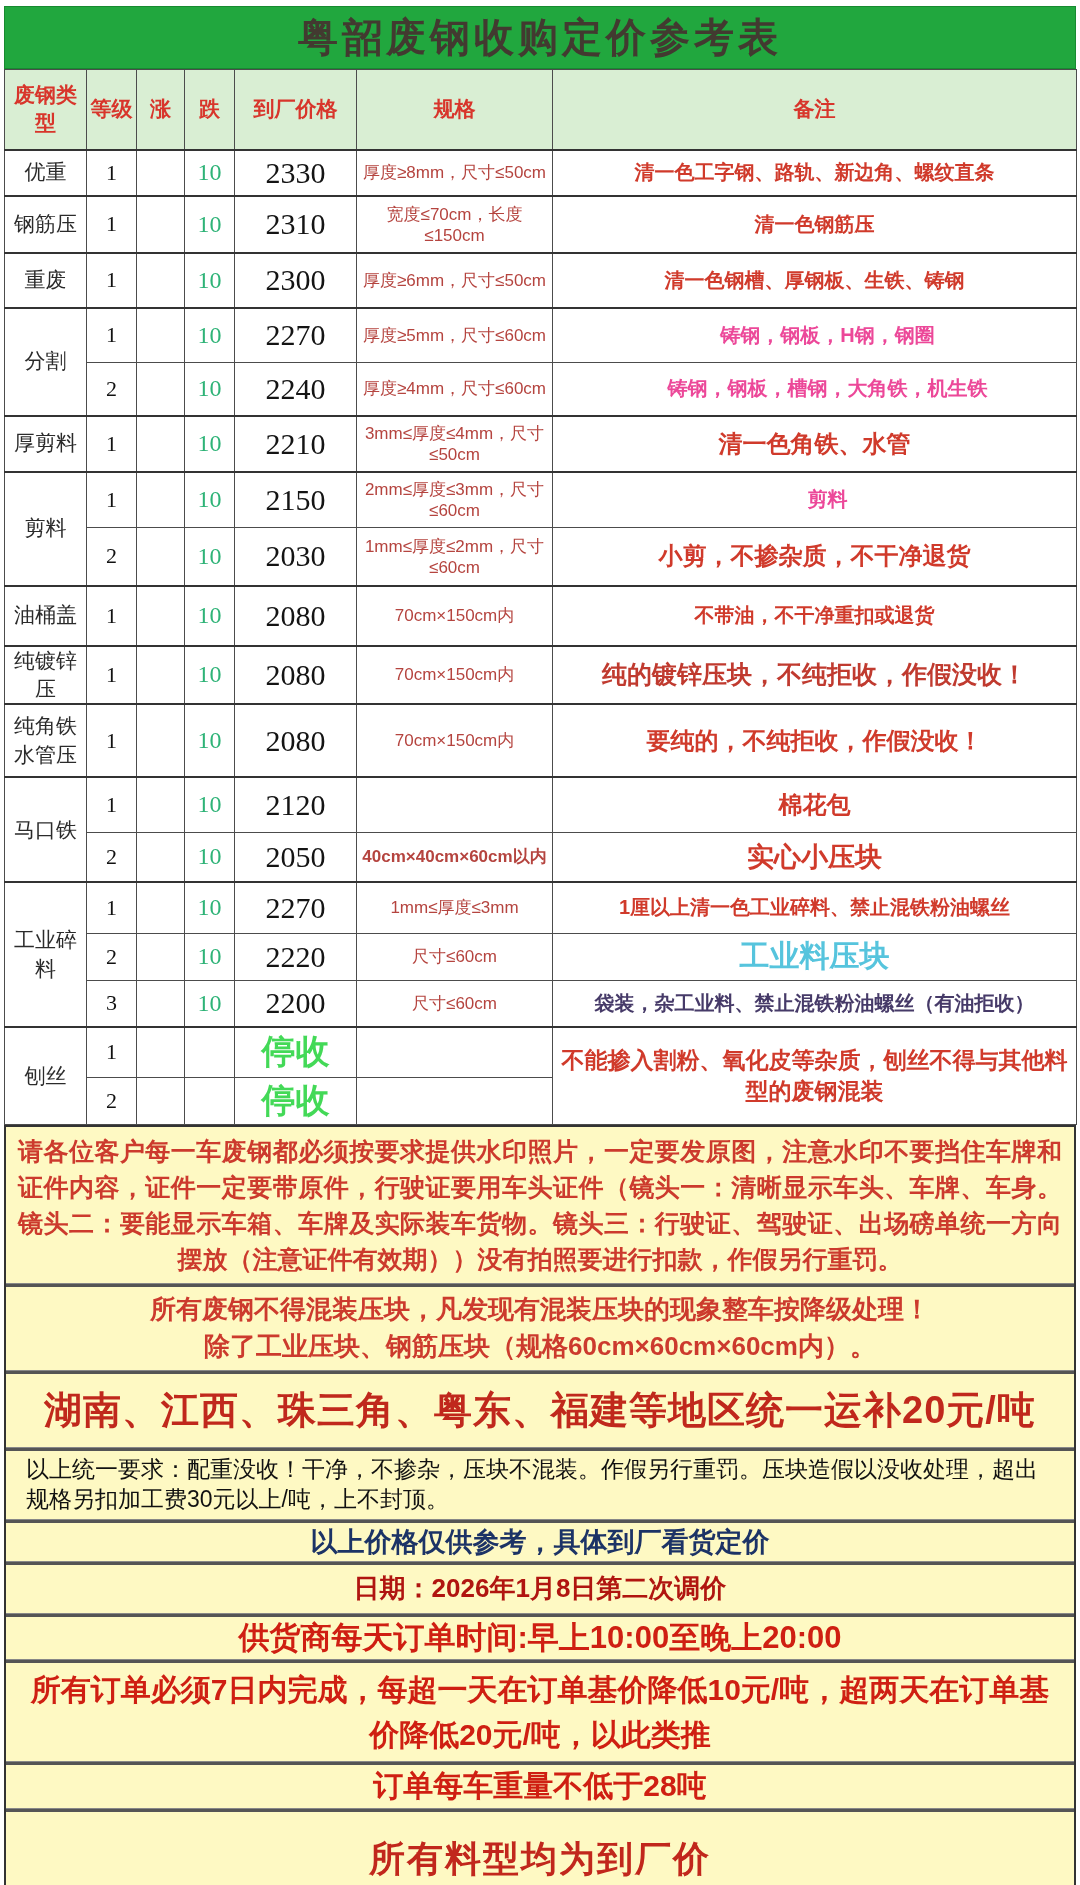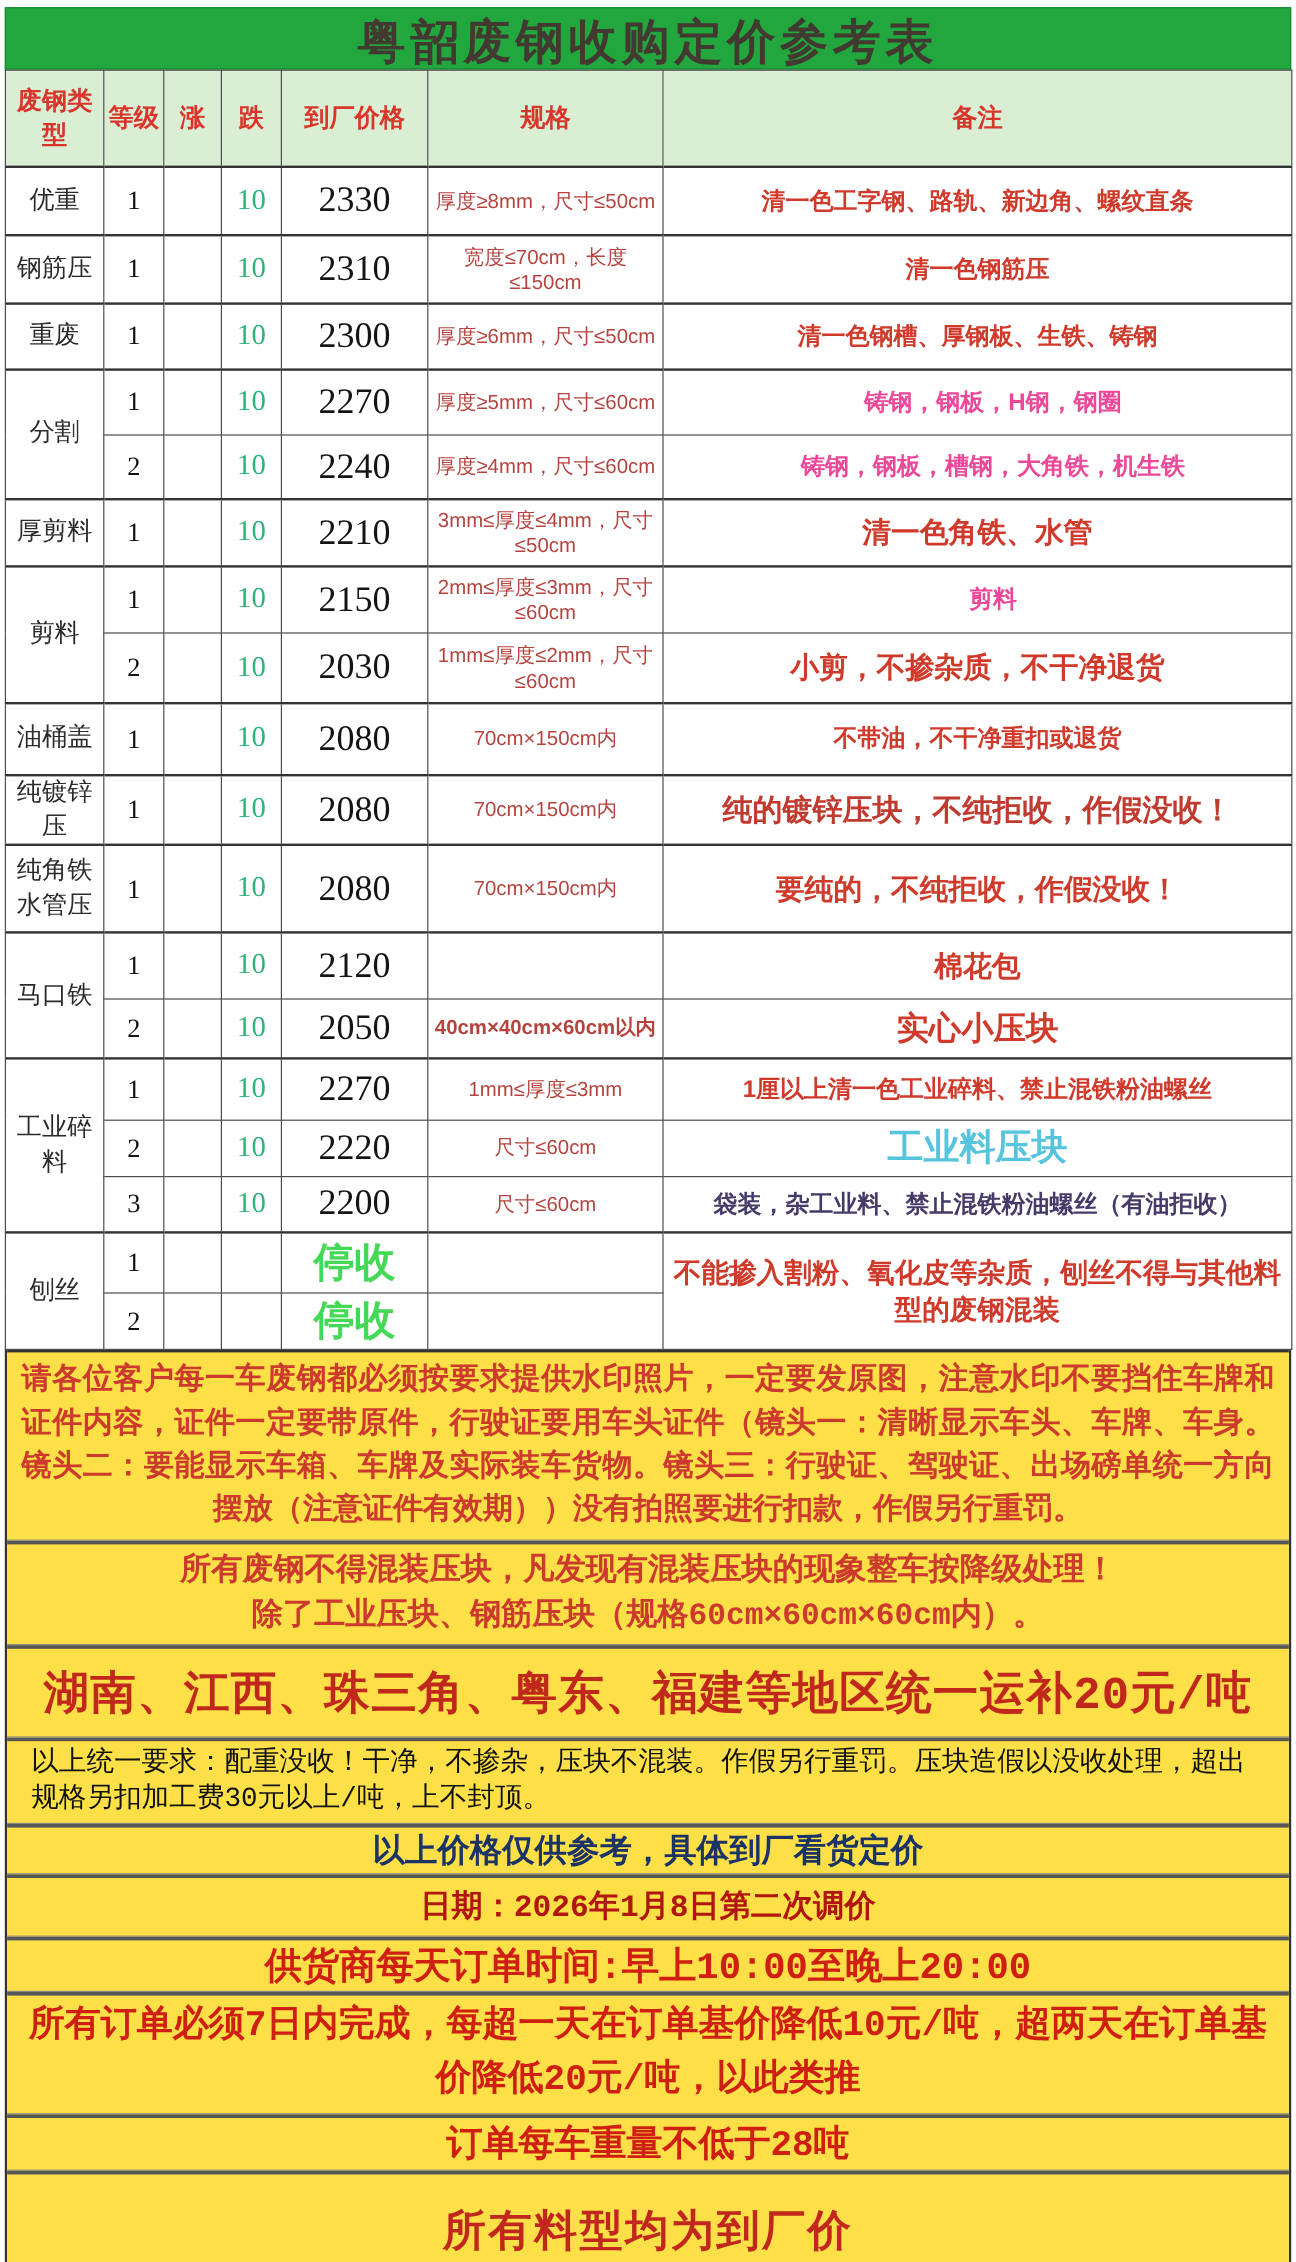--- a/index.html
+++ b/index.html
@@ -6,22 +6,22 @@
   html,body { background:#ffffff; }
   body {
     width:1080px; height:1885px; overflow:hidden;
     font-family:"Liberation Sans", sans-serif;
     color:#222;
   }
   .page { width:1080px; height:1885px; padding:6px 4px 0 4px; background:#fff; }
 
   
   .title-bar {
-    height:52px; background:#21a73e; border:1px solid #178a30;
-    display:flex; justify-content:center;
+    height:63px; background:#21a73e; border:1px solid #178a30;
+    display:flex; align-items:center; justify-content:center;
   }
   .title-bar span {
     font-size:40px; font-weight:bold; color:#423a30; letter-spacing:4px;
   }
 
   
   table { width:1072px; border-collapse:collapse; table-layout:fixed; }
   th, td {
     border:1px solid #4c4c4c; text-align:center; vertical-align:middle;
     overflow:hidden; padding:0 2px;
@@ -43,21 +43,21 @@
   td.note.n-red-lg { font-size:24px; }
   td.note.n-red-xl { font-size:27px; }
   td.note.n-maroon { font-size:25px; font-weight:600; color:#c03a2f; }
   td.note.n-blue   { font-size:30px; color:#56c4dd; }
   td.note.n-purple { font-size:20px; color:#463a68; }
 
   
   .sections { width:1072px; border-left:2px solid #333; border-right:2px solid #333; }
   .sec { border-top:3px solid #555; border-bottom:1px solid #888;
          display:flex; flex-direction:column; justify-content:center; align-items:center;
-         text-align:center; background:#fde047;font-family:Liberation Mono, monospace; }
+         text-align:center; background:#fef9c3; }
   .sec:first-child { border-top:2px solid #333; }
   .s-watermark { min-height:150px; padding:6px 12px; }
   .s-watermark p { font-size:25px; font-weight:bold; color:#cc3a2d; line-height:1.44;
                    text-align:justify; text-align-last:center; }
   .s-nomix { min-height:78px; padding:4px 8px; }
   .s-nomix div { font-size:26px; font-weight:bold; color:#cc3a2d; line-height:1.45; }
   .s-freight { min-height:77px; }
   .s-freight div { font-size:38px; font-weight:bold; color:#c0281c; letter-spacing:1px; }
   .s-unified { min-height:58px; padding:4px 20px; }
   .s-unified p { font-size:23px; color:#111; line-height:1.3; text-align:left; }
@@ -98,21 +98,21 @@
         <th>废钢类型</th>
         <th>等级</th>
         <th>涨</th>
         <th>跌</th>
         <th>到厂价格</th>
         <th>规格</th>
         <th>备注</th>
       </tr>
     </thead>
     <tbody>
-      <tr class="gt" style="height:57px">
+      <tr class="gt" style="height:46px">
         <td class="type">优重</td>
         <td class="grade">1</td>
         <td></td>
         <td class="fall">10</td>
         <td class="price">2330</td>
         <td class="spec">厚度≥8mm，尺寸≤50cm</td>
         <td class="note">清一色工字钢、路轨、新边角、螺纹直条</td>
       </tr>
       <tr class="gt" style="height:57px">
         <td class="type">钢筋压</td>

